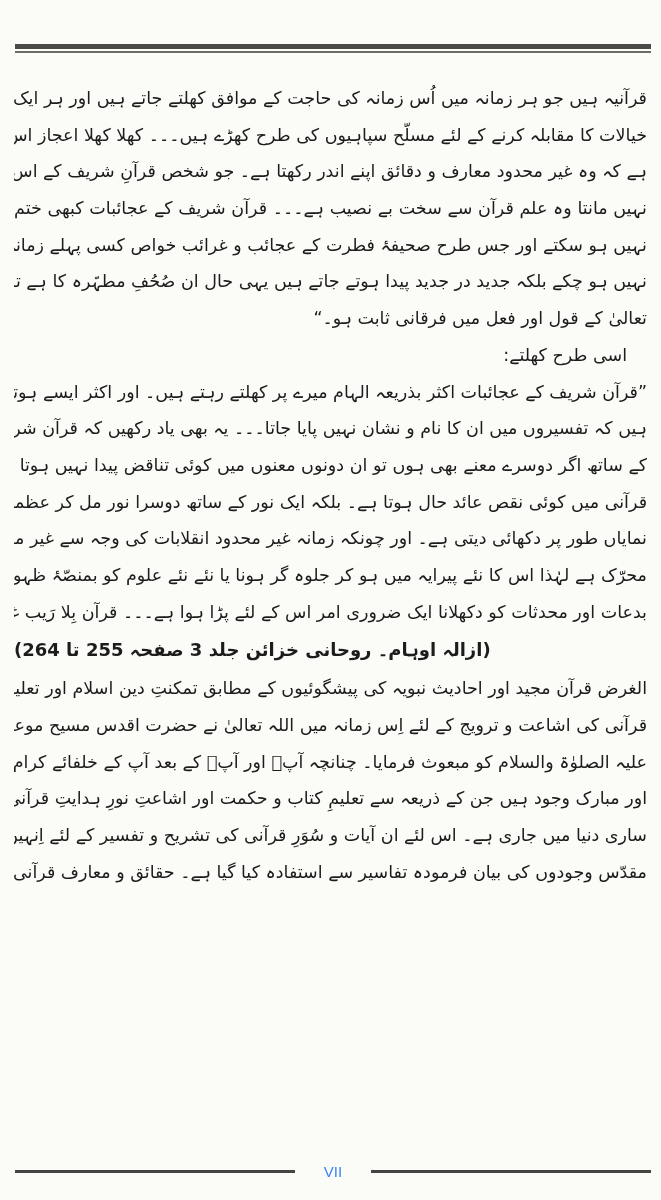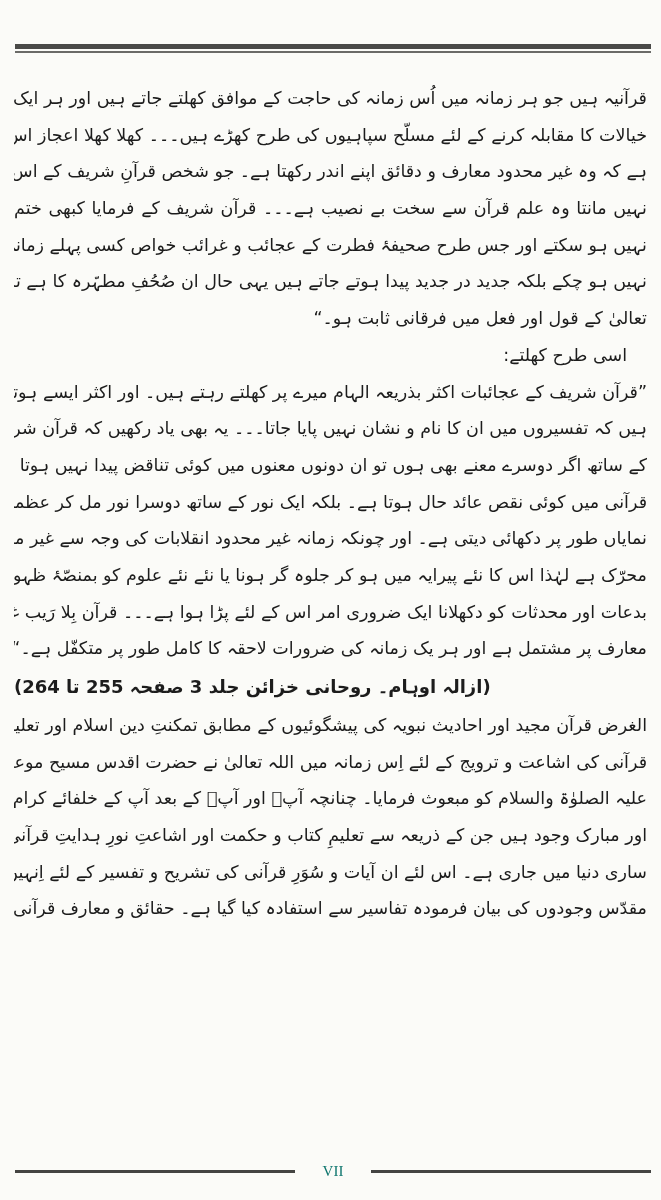--- a/index.html
+++ b/index.html
@@ -74,58 +74,57 @@
       display: flex;
       align-items: center;
       justify-content: space-between;
     }
     .bottom-rule .seg {
       height: 3px;
       background: #444442;
       width: 280px;
     }
     .bottom-rule .pagenum {
-      font-family: Liberation Serif, serif;
+      font-family: Liberation Sans, sans-serif;
       font-size: 15px;
-      color: #0f766e;
+      color: #3b82f6;
       letter-spacing: 0px;
       direction: ltr;
     }
   </style>
 </head>
 <body>
 
 <div class="top-rule">
   <div class="thick"></div>
   <div class="gap"></div>
   <div class="thin"></div>
 </div>
 
 <main class="page-body">
   <section>
     <span class="line">قرآنیہ ہیں جو ہر زمانہ میں اُس زمانہ کی حاجت کے موافق کھلتے جاتے ہیں اور ہر ایک زمانہ کے</span>
     <span class="line">خیالات کا مقابلہ کرنے کے لئے مسلّح سپاہیوں کی طرح کھڑے ہیں۔۔۔ کھلا کھلا اعجاز اس کا تو یہی</span>
     <span class="line">ہے کہ وہ غیر محدود معارف و دقائق اپنے اندر رکھتا ہے۔ جو شخص قرآنِ شریف کے اس اعجاز کو</span>
-    <span class="line">نہیں مانتا وہ علم قرآن سے سخت بے نصیب ہے۔۔۔ قرآن شریف کے فرمایا کبھی ختم</span>
+    <span class="line">نہیں مانتا وہ علم قرآن سے سخت بے نصیب ہے۔۔۔ قرآن شریف کے عجائبات کبھی ختم</span>
     <span class="line">نہیں ہو سکتے اور جس طرح صحیفۂ فطرت کے عجائب و غرائب خواص کسی پہلے زمانہ تک ختم</span>
     <span class="line">نہیں ہو چکے بلکہ جدید در جدید پیدا ہوتے جاتے ہیں یہی حال ان صُحُفِ مطہّرہ کا ہے تا خدائے</span>
     <span class="line last">تعالیٰ کے قول اور فعل میں فرقانی ثابت ہو۔“</span>
   </section>
 
   <span class="line heading">اسی طرح کھلتے:</span>
 
   <section>
     <span class="line">”قرآن شریف کے عجائبات اکثر بذریعہ الہام میرے پر کھلتے رہتے ہیں۔ اور اکثر ایسے ہوتے</span>
     <span class="line">ہیں کہ تفسیروں میں ان کا نام و نشان نہیں پایا جاتا۔۔۔ یہ بھی یاد رکھیں کہ قرآن شریف کے ایک معنے</span>
     <span class="line">کے ساتھ اگر دوسرے معنے بھی ہوں تو ان دونوں معنوں میں کوئی تناقض پیدا نہیں ہوتا اور نہ ہدایت</span>
     <span class="line">قرآنی میں کوئی نقص عائد حال ہوتا ہے۔ بلکہ ایک نور کے ساتھ دوسرا نور مل کر عظمتِ فرقانی کی روشنی</span>
     <span class="line">نمایاں طور پر دکھائی دیتی ہے۔ اور چونکہ زمانہ غیر محدود انقلابات کی وجہ سے غیر محدود خیالات کا بالطّبع</span>
     <span class="line">محرّک ہے لہٰذا اس کا نئے پیرایہ میں ہو کر جلوہ گر ہونا یا نئے نئے علوم کو بمنصّۂ ظہور لانا، نئے نئے</span>
     <span class="line">بدعات اور محدثات کو دکھلانا ایک ضروری امر اس کے لئے پڑا ہوا ہے۔۔۔ قرآن بِلا رَیب غیر محدود</span>
-    <span class="line last">معارف پر مشتمل ہے اور ہر یک زمانہ کی ضرورات لاحقہ کا کامل طور پر متکفّل ہے۔“</span>
   </section>
 
   <span class="line citation">(ازالہ اوہام۔ روحانی خزائن جلد 3 صفحہ 255 تا 264)</span>
 
   <section>
     <span class="line">الغرض قرآن مجید اور احادیث نبویہ کی پیشگوئیوں کے مطابق تمکنتِ دین اسلام اور تعلیماتِ حقّہ</span>
     <span class="line">قرآنی کی اشاعت و ترویج کے لئے اِس زمانہ میں اللہ تعالیٰ نے حضرت اقدس مسیح موعود</span>
     <span class="line">علیہ الصلوٰۃ والسلام کو مبعوث فرمایا۔ چنانچہ آپؑ اور آپؑ کے بعد آپ کے خلفائے کرام ہی وہ مقدّس</span>
     <span class="line">اور مبارک وجود ہیں جن کے ذریعہ سے تعلیمِ کتاب و حکمت اور اشاعتِ نورِ ہدایتِ قرآنی کا کام</span>
     <span class="line">ساری دنیا میں جاری ہے۔ اس لئے ان آیات و سُوَرِ قرآنی کی تشریح و تفسیر کے لئے اِنہیں مطہّر و</span>

